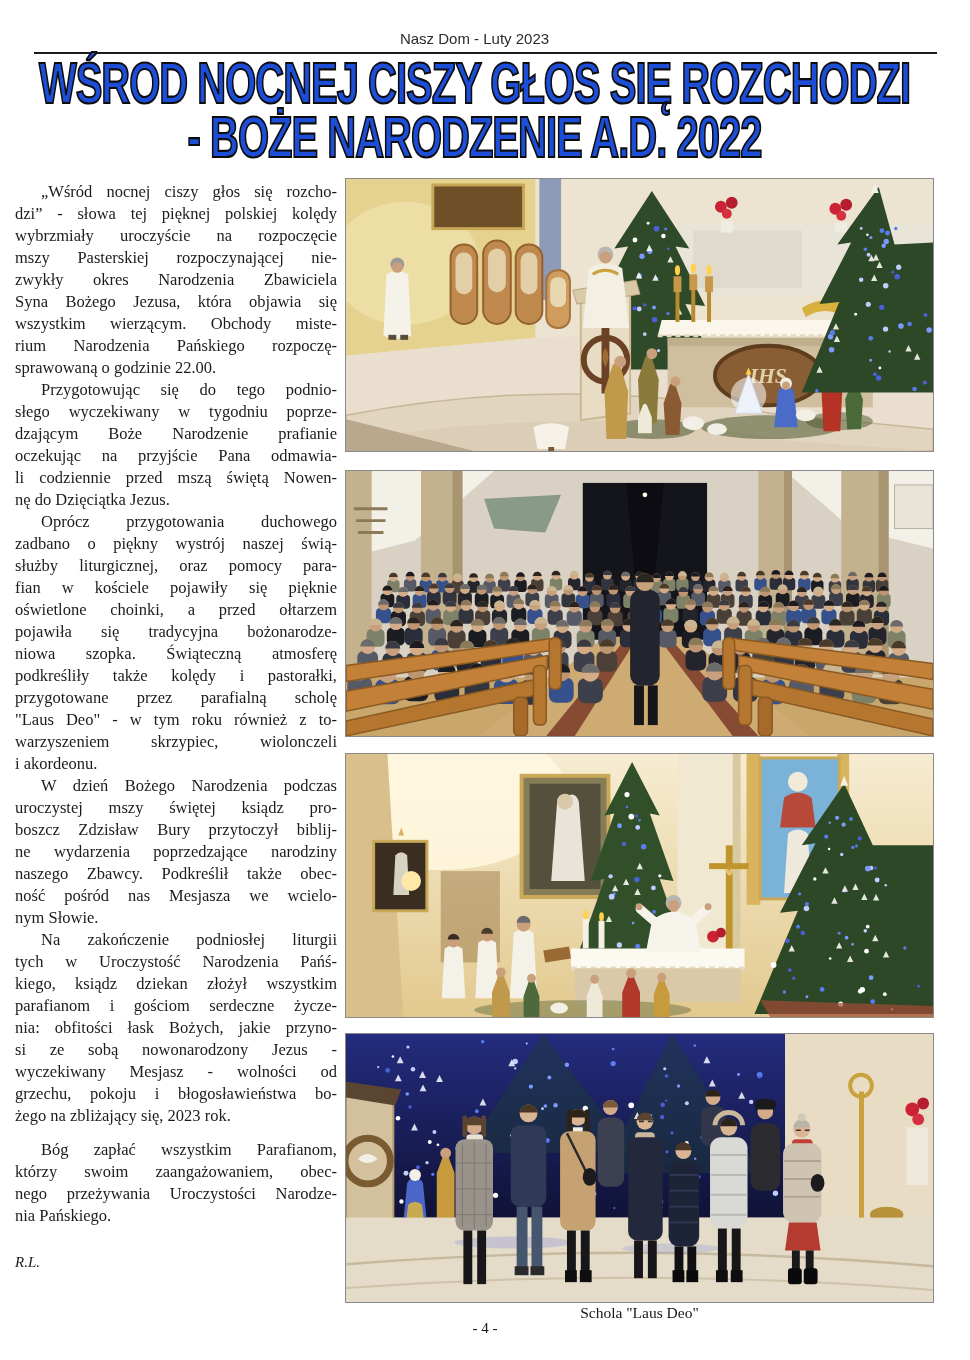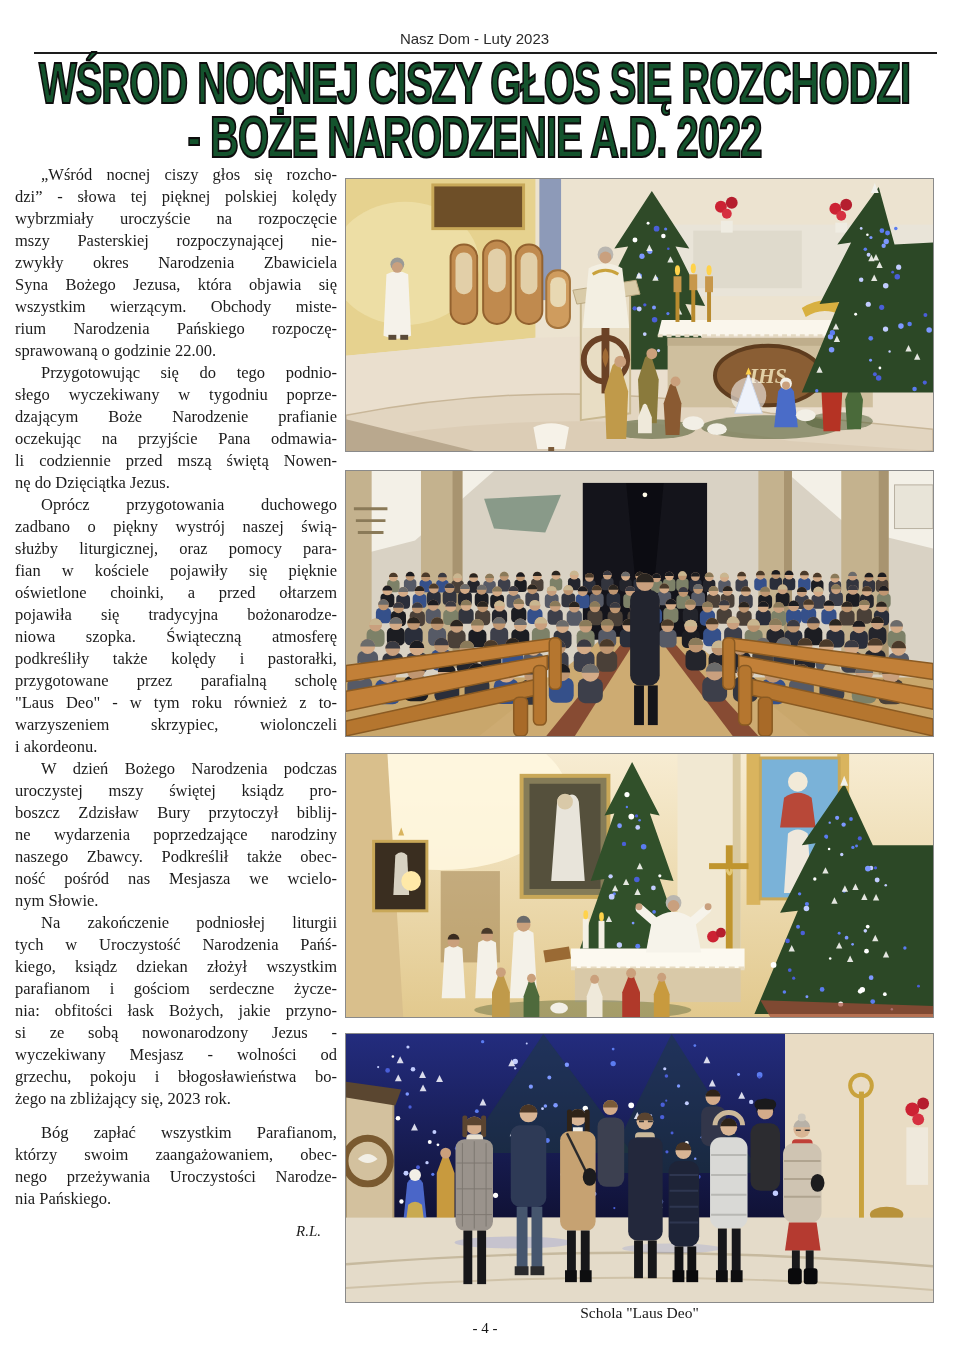--- a/index.html
+++ b/index.html
@@ -2,30 +2,30 @@
 <html><head>
 <meta charset="utf-8">
 <style>
   html,body{margin:0;padding:0;background:#ffffff;}
   .page{position:relative;width:949px;height:1360px;background:#fff;overflow:hidden;
         font-family:"Liberation Serif",serif;color:#1b1b1b;}
   .header{position:absolute;top:30px;left:0;width:100%;text-align:center;
           font-family:"Liberation Sans",sans-serif;font-size:15px;color:#2b2b2b;}
   .rule{position:absolute;top:52px;left:34px;width:903px;height:2px;background:#1d1d1d;}
   .headline{position:absolute;top:57px;left:0;width:100%;margin:0;text-align:center;
-            font-family:"Liberation Sans",sans-serif;font-weight:700;color:#14532d;}
+            font-family:"Liberation Sans",sans-serif;font-weight:700;color:#1d4ed8;}
   .headline .hl{display:block;font-size:40px;line-height:54px;letter-spacing:-1px;
                 transform:scaleY(1.45);transform-origin:50% 55%;
                 -webkit-text-stroke:1.5px #0d0d0d;white-space:nowrap;}
-  .article{position:absolute;left:15px;top:164px;width:322px;font-size:16.5px;line-height:22px;}
+  .article{position:absolute;left:15px;top:181px;width:322px;font-size:16.5px;line-height:22px;}
   .tline{text-align:justify;text-align-last:justify;height:22px;}
   .tline.first{text-indent:26px;}
   .tline.last{text-align-last:left;}
   .para.gap{margin-top:12px;}
-  .signature{text-align:right;padding-right:16px;font-style:italic;font-size:15px;margin-top:10px;}
+  .signature{padding-right:16px;font-style:italic;font-size:15px;margin-top:24px;}
   .photo{position:absolute;left:345px;width:589px;border:1px solid #8a8a8a;
          box-sizing:border-box;background:#f97316;}
   .photo svg{display:block;width:100%;height:100%;}
   #photo1{top:178px;height:274px;}
   #photo2{top:470px;height:267px;}
   #photo3{top:753px;height:265px;}
   #photo4{top:1033px;height:270px;}
   .caption{position:absolute;left:345px;top:1304px;width:589px;text-align:center;font-size:15.5px;color:#161616;}
   .pagenum{position:absolute;left:0;top:1320px;width:970px;text-align:center;font-size:15px;color:#161616;}
 </style>

